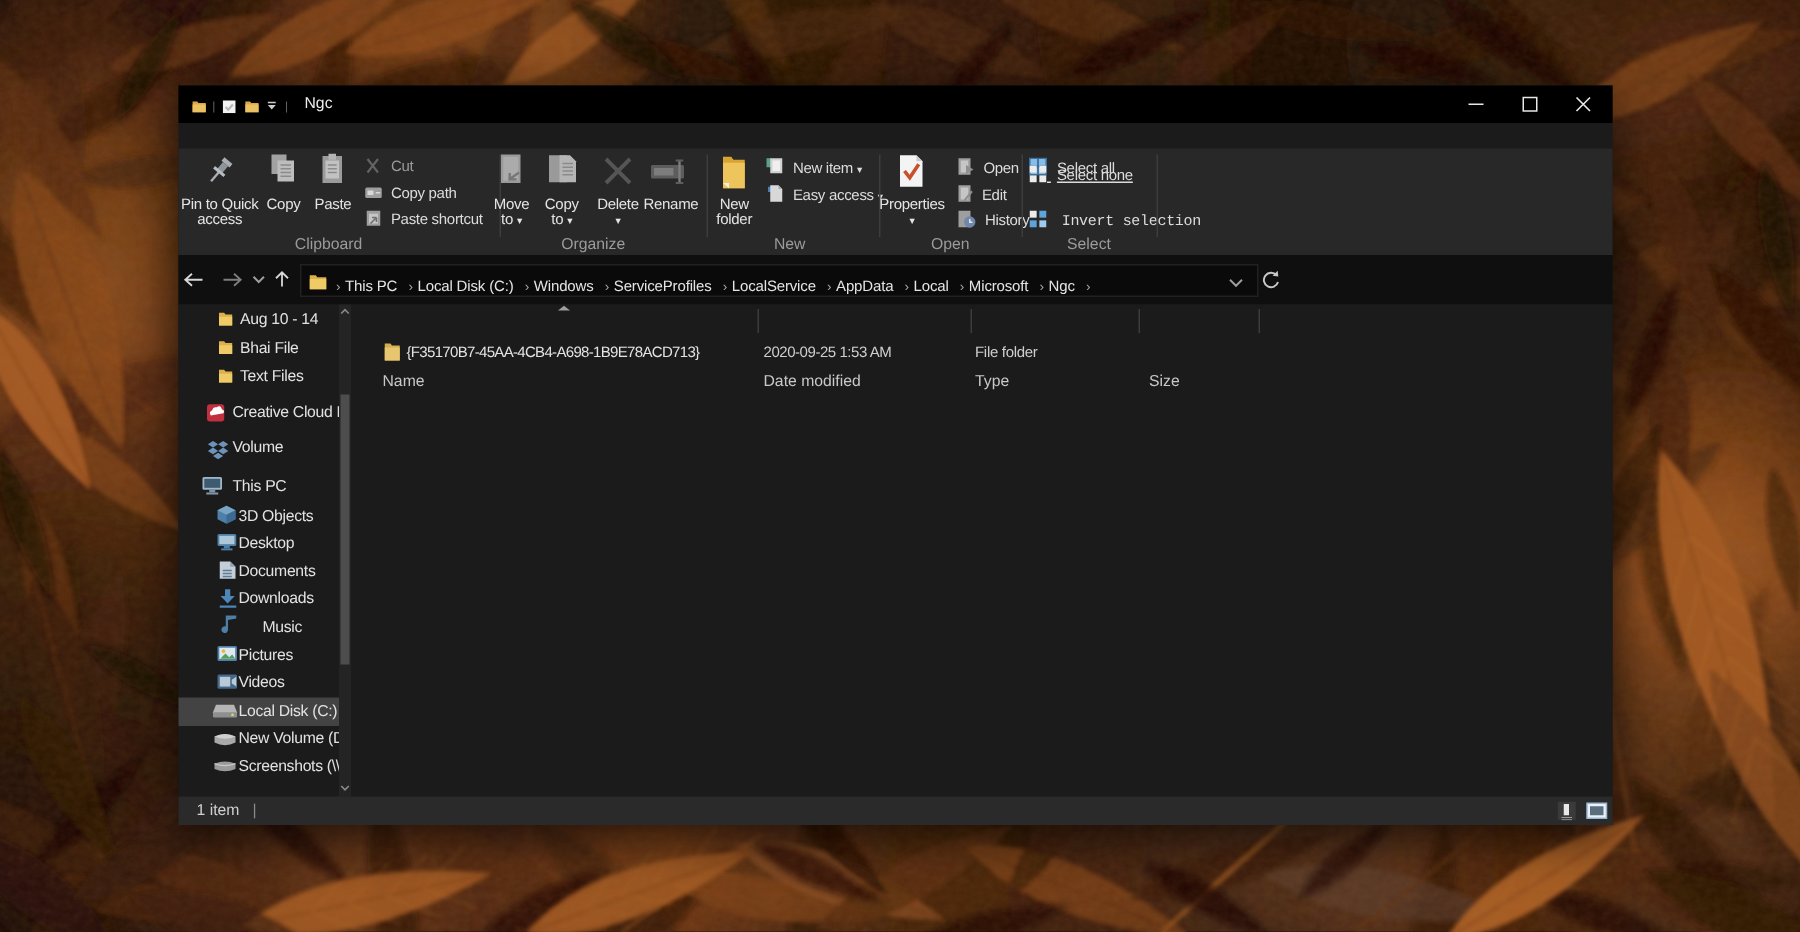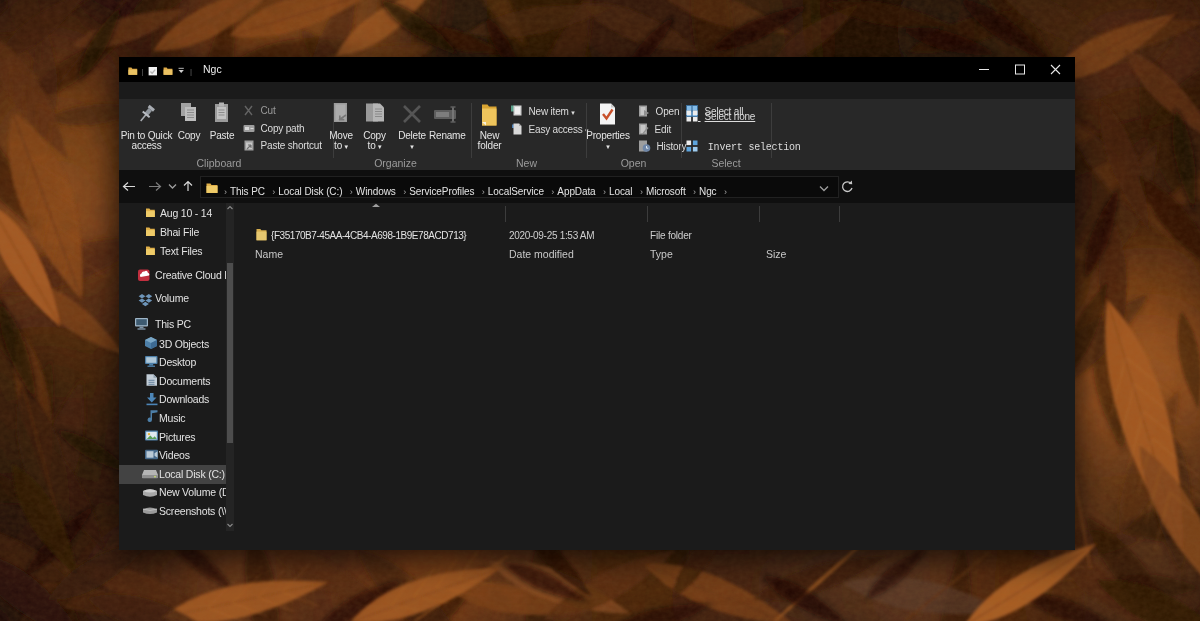--- a/index.html
+++ b/index.html
@@ -651,21 +651,21 @@
     <div class="sideitem" style="left:41px;top:1px">Aug 10 - 14</div>
     <div class="sideitem" style="left:41px;top:20px">Bhai File</div>
     <div class="sideitem" style="left:41px;top:39px">Text Files</div>
     <div class="sideitem" style="left:36px;top:62.5px;width:71px;overflow:hidden">Creative Cloud Fil</div>
     <div class="sideitem" style="left:36px;top:86px">Volume</div>
     <div class="sideitem" style="left:36px;top:112px">This PC</div>
     <div class="sideitem" style="left:40px;top:131.6px">3D Objects</div>
     <div class="sideitem" style="left:40px;top:150.2px">Desktop</div>
     <div class="sideitem" style="left:40px;top:168.8px">Documents</div>
     <div class="sideitem" style="left:40px;top:187.4px">Downloads</div>
-    <div class="sideitem" style="left:40px;top:206px">Music</div>
+    <div class="sideitem" style="left:56px;top:206px">Music</div>
     <div class="sideitem" style="left:40px;top:224.6px">Pictures</div>
     <div class="sideitem" style="left:40px;top:243.2px">Videos</div>
     <div class="sideitem" style="left:40px;top:261.8px">Local Disk (C:)</div>
     <div class="sideitem" style="left:40px;top:280.4px">New Volume (D:</div>
     <div class="sideitem" style="left:40px;top:299px">Screenshots (\\1</div>
 
     <div class="abs" style="left:107px;top:0;width:8px;height:328px;background:#242424"></div>
     <div class="abs" style="left:108px;top:60px;width:6px;height:180px;background:#4d4d4d"></div>
     <svg class="abs" style="left:107px;top:1px" width="8" height="8" viewBox="0 0 8 8">
         <path d="M1.5 5 l2.5 -2.5 2.5 2.5" stroke="#8a8a8a" stroke-width="1.1" fill="none"></path>
@@ -687,13 +687,23 @@
       </svg>
 
     <svg class="abs" style="left:137px;top:25px" width="11" height="13" viewBox="0 0 11 13">
       <path d="M0.5 1 l3.8 0 1 1.3 5.2 0 0 10 -10 0 z" fill="#d7ae4e"></path>
       <path d="M0.5 3.6 l10 0 0 8.7 -10 0 z" fill="#e6c76f"></path>
     </svg>
     <div class="abs" style="left:152px;top:27px;color:#e3e3e3;font-size:10px;letter-spacing:-0.45px">{F35170B7-45AA-4CB4-A698-1B9E78ACD713}</div>
     <div class="abs" style="left:390px;top:27px;color:#cfcfcf;font-size:10px;letter-spacing:-0.3px">2020-09-25 1:53 AM</div>
     <div class="abs" style="left:531px;top:27px;color:#cfcfcf;font-size:10px;letter-spacing:-0.2px">File folder</div>
   </div>
+  <div id="statusbar">
+    <div class="abs" style="left:12px;top:3px;color:#d0d0d0;font-size:10.5px">1 item&nbsp;&nbsp;&nbsp;<span style="color:#8a8a8a">|</span></div>
+    <svg class="abs" style="left:919px;top:3px" width="34" height="13" viewBox="0 0 34 13">
+      <rect x="0.5" y="0.5" width="12" height="12" fill="#3a3a3a"></rect>
+      <rect x="4.5" y="2" width="3.5" height="7.5" fill="#e8e8e8"></rect>
+      <path d="M3 11 h7 M3 12.5 h7" stroke="#9a9a9a" stroke-width="0.8"></path>
+      <rect x="20" y="1.5" width="13" height="10" fill="#e9f2fa" stroke="#9ab8d0" stroke-width="1"></rect>
+      <rect x="22" y="3.5" width="9" height="6" fill="#5a6e7e"></rect>
+    </svg>
+  </div>
 </div>
 
 </body></html>

